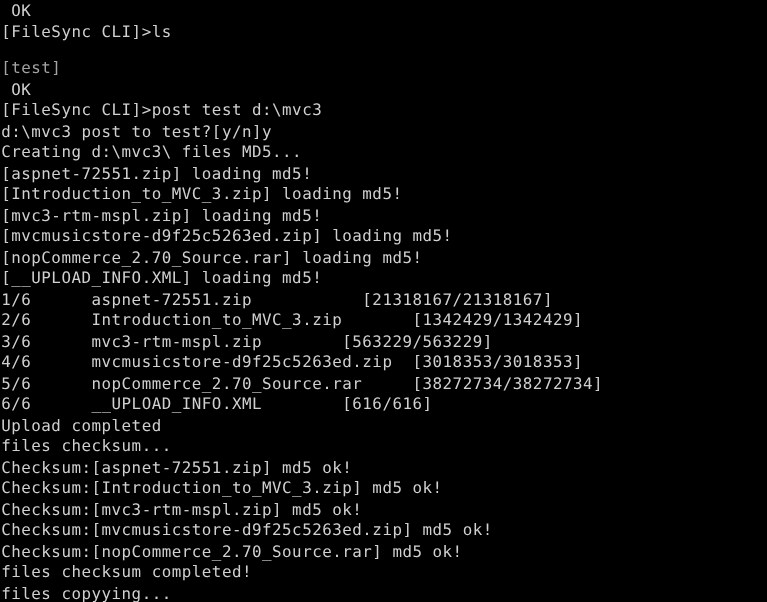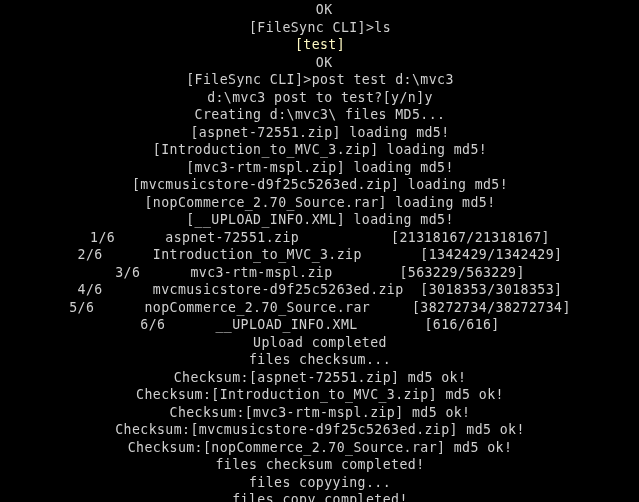--- a/index.html
+++ b/index.html
@@ -22,23 +22,22 @@
     font-smooth: never;
   }
   #screen {
     padding: 1px 0 0 1px;
     white-space: pre;
   }
   .line {
     height: 17.5px;
     white-space: pre;
     display: block;
-    text-align: center;
   }
   .c-white  { color: #d0d0d0; }
-  .c-green  { color: #fef9c3; }
+  .c-green  { color: #a3a3a3; margin-top: 13px; }
 </style>
 </head>
 <body>
 
 <div id="terminal">
   <div id="screen"><div class="line c-white"> OK</div><div class="line c-white">[FileSync CLI]&gt;ls</div><div class="line c-green">[test]</div><div class="line c-white"> OK</div><div class="line c-white">[FileSync CLI]&gt;post test d:\mvc3</div><div class="line c-white">d:\mvc3 post to test?[y/n]y</div><div class="line c-white">Creating d:\mvc3\ files MD5...</div><div class="line c-white">[aspnet-72551.zip] loading md5!</div><div class="line c-white">[Introduction_to_MVC_3.zip] loading md5!</div><div class="line c-white">[mvc3-rtm-mspl.zip] loading md5!</div><div class="line c-white">[mvcmusicstore-d9f25c5263ed.zip] loading md5!</div><div class="line c-white">[nopCommerce_2.70_Source.rar] loading md5!</div><div class="line c-white">[__UPLOAD_INFO.XML] loading md5!</div><div class="line c-white">1/6      aspnet-72551.zip           [21318167/21318167]</div><div class="line c-white">2/6      Introduction_to_MVC_3.zip       [1342429/1342429]</div><div class="line c-white">3/6      mvc3-rtm-mspl.zip        [563229/563229]</div><div class="line c-white">4/6      mvcmusicstore-d9f25c5263ed.zip  [3018353/3018353]</div><div class="line c-white">5/6      nopCommerce_2.70_Source.rar     [38272734/38272734]</div><div class="line c-white">6/6      __UPLOAD_INFO.XML        [616/616]</div><div class="line c-white">Upload completed</div><div class="line c-white">files checksum...</div><div class="line c-white">Checksum:[aspnet-72551.zip] md5 ok!</div><div class="line c-white">Checksum:[Introduction_to_MVC_3.zip] md5 ok!</div><div class="line c-white">Checksum:[mvc3-rtm-mspl.zip] md5 ok!</div><div class="line c-white">Checksum:[mvcmusicstore-d9f25c5263ed.zip] md5 ok!</div><div class="line c-white">Checksum:[nopCommerce_2.70_Source.rar] md5 ok!</div><div class="line c-white">files checksum completed!</div><div class="line c-white">files copyying...</div><div class="line c-white">files copy completed!</div></div>
 </div>
 
 </body></html>

